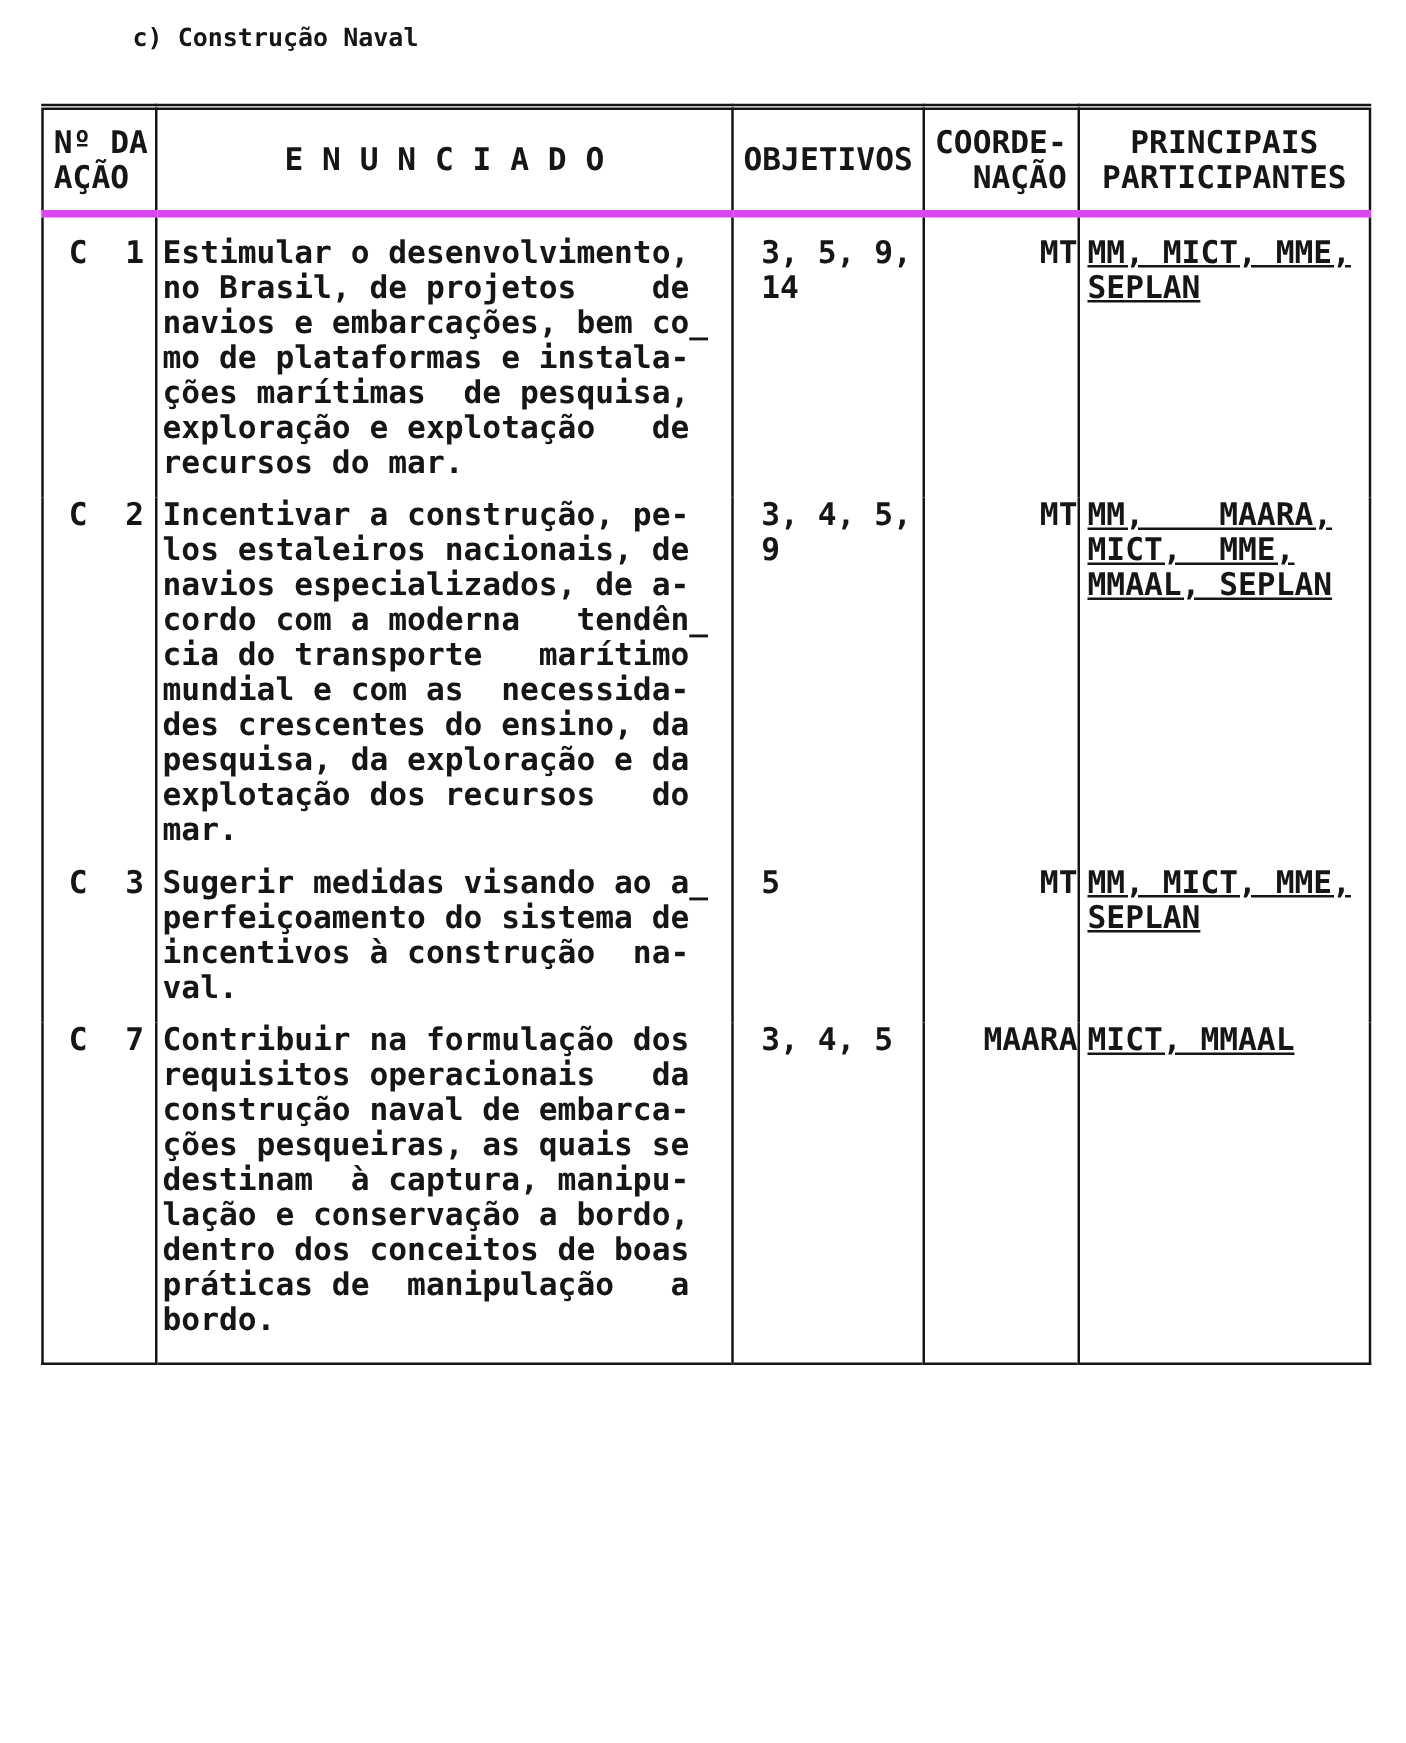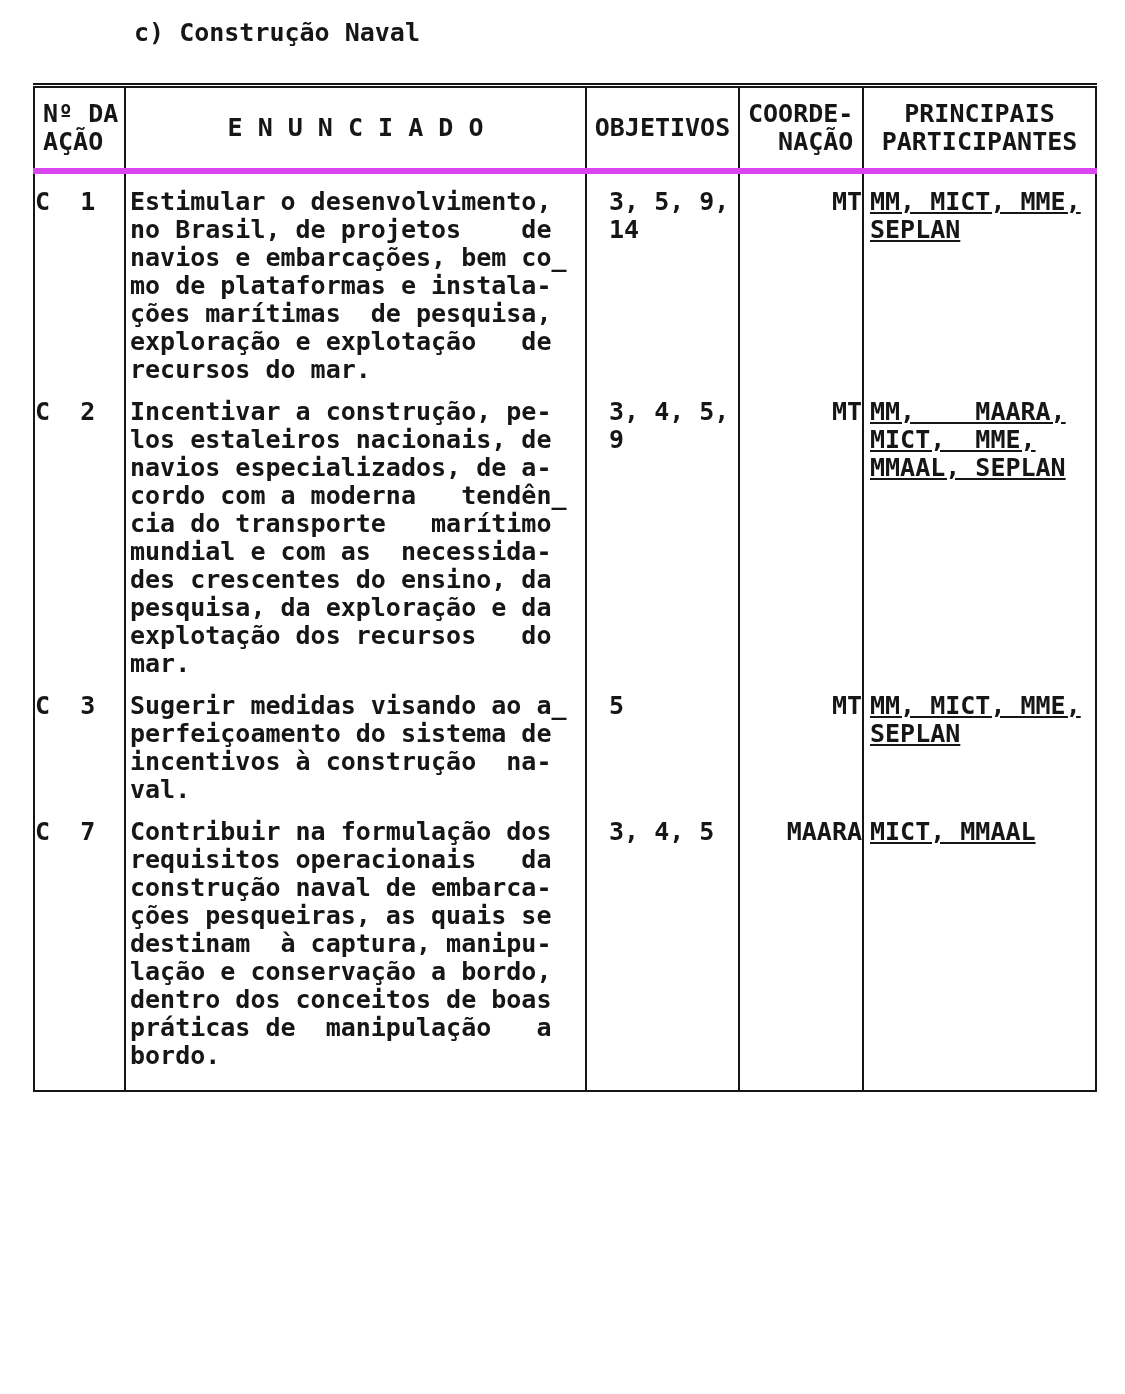--- a/index.html
+++ b/index.html
@@ -11,23 +11,23 @@
     position: relative;
     width: 1125px;
     height: 1394px;
     font-family: "DejaVu Sans Mono", "Liberation Mono", monospace;
     font-weight: 700;
     color: #161616;
     overflow: hidden;
   }
   .doc-title {
     position: absolute;
-    left: 134px;
+    left: 106px;
     top: 18px;
-    font-size: 25px;
+    font-size: 20px;
     white-space: pre;
   }
   table.actions {
     position: absolute;
     left: 33px;
     top: 83px;
     width: 1062px;
     border-collapse: collapse;
     table-layout: fixed;
     border: 2px solid #161616;
@@ -49,21 +49,21 @@
   thead th {
     border-bottom: 6px solid #d946ef;
     height: 80px;
     vertical-align: middle;
     text-align: center;
     font-weight: 700;
   }
   th.h-acao   { text-align: left; padding-left: 8px; }
   th.h-coord  { text-align: left; padding-left: 8px; }
   .pre { white-space: pre; }
-  td.cell-acao        { padding-left: 0; margin-top: 40px; }
+  td.cell-acao        { padding-left: 20px; margin-top: 40px; }
   td.cell-enunciado   { padding-left: 4px; }
   td.cell-objetivos   { padding-left: 22px; }
   td.cell-coordenacao { text-align: right; }
   td.cell-participantes { padding-left: 6px; text-decoration: underline; }
   tbody tr td { padding-bottom: 14px; }
   tbody tr.r1 td { padding-top: 14px; }
   tbody tr.r7 td { padding-bottom: 20px; }
 </style>
 </head>
 <body>

